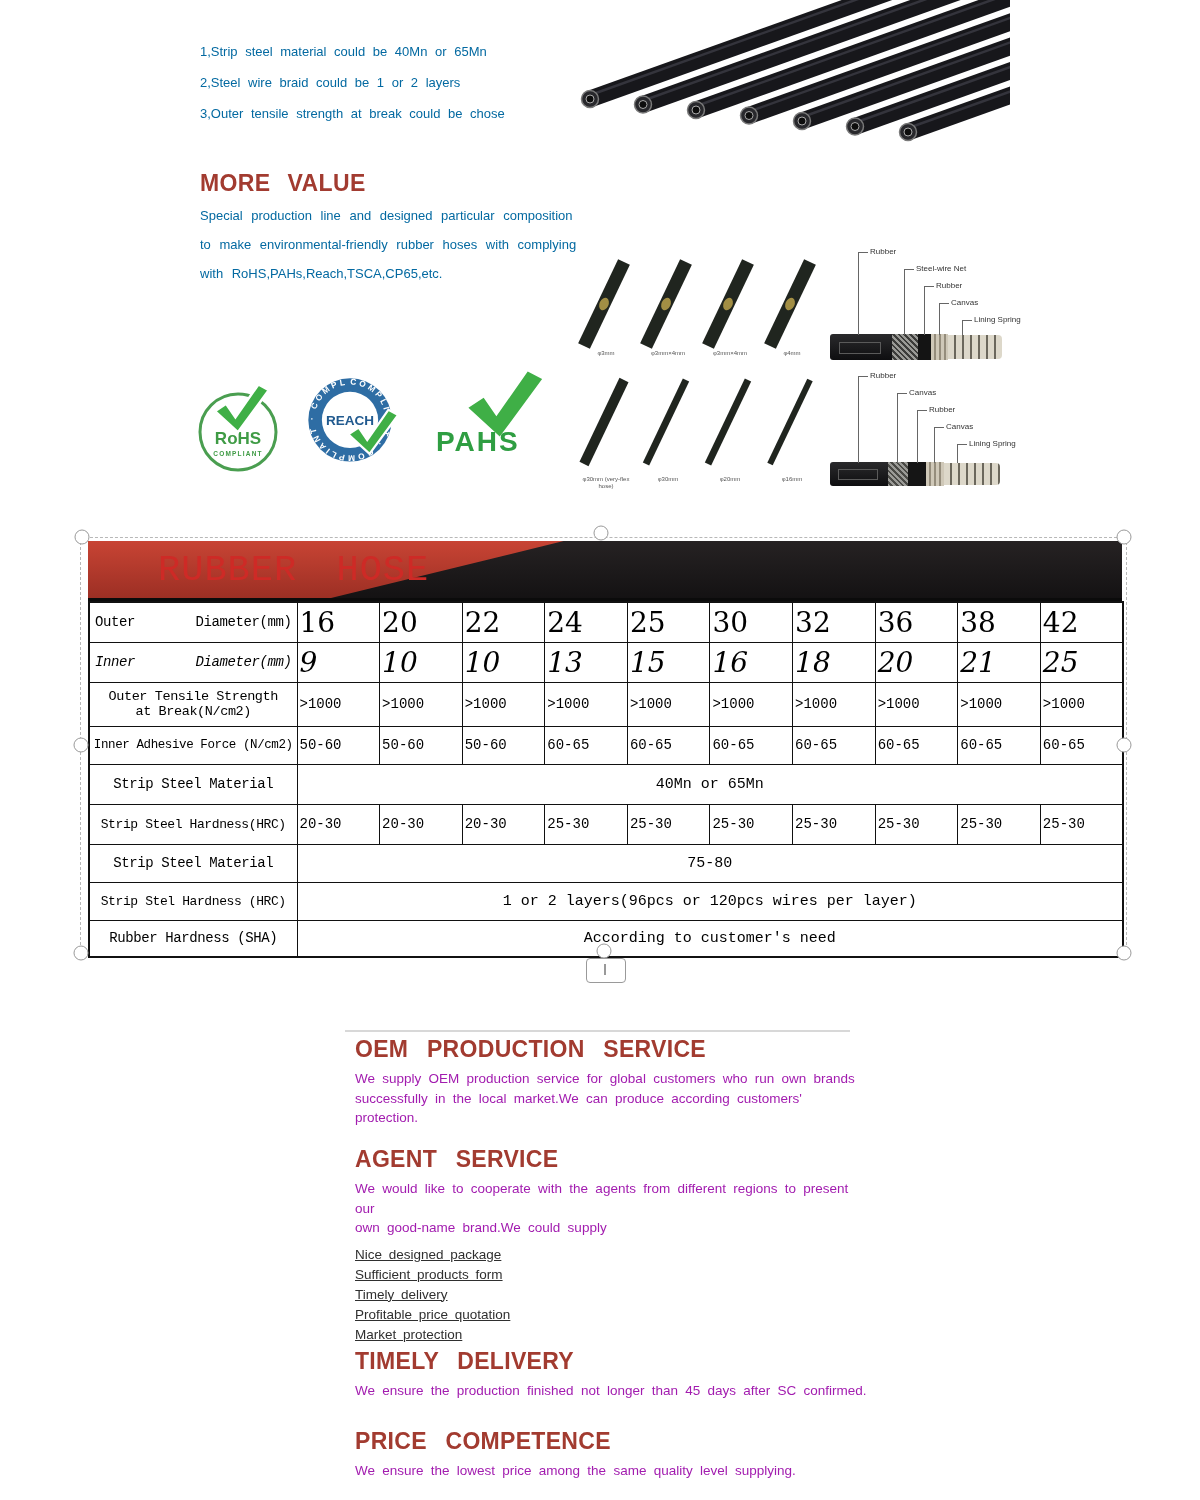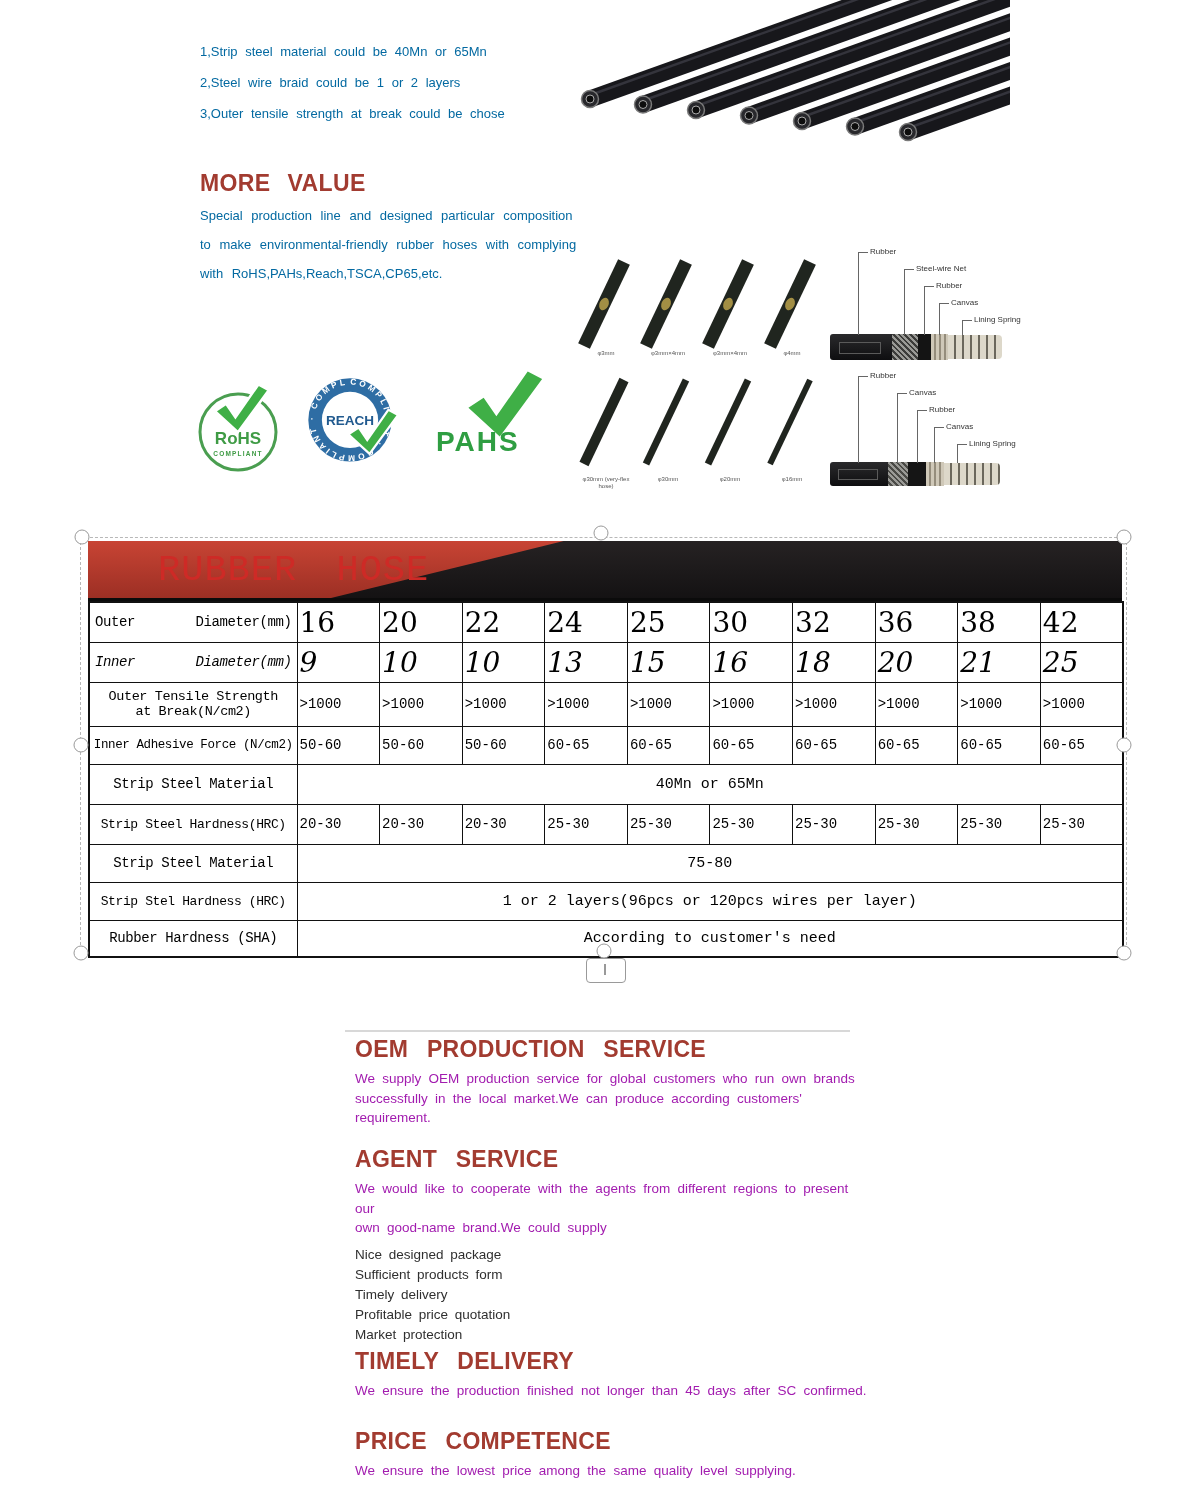--- a/index.html
+++ b/index.html
@@ -39,21 +39,21 @@
   .seg{position:absolute;height:26px;}
   .dg-conn{position:absolute;width:9px;border-left:1px solid #666;border-top:1px solid #666;}
   .dg-lab{position:absolute;font-size:8px;color:#333;white-space:nowrap;}
   .hose-size-label{position:absolute;width:62px;text-align:center;font-size:6px;color:#555;line-height:7px;}
   
   .svc{position:absolute;left:355px;width:515px;}
   .svc h2{margin:0 0 6px 0;font:bold 23px "Liberation Sans",sans-serif;color:#a23b30;
           letter-spacing:.3px;word-spacing:12px;}
   .svc-line{font-size:13.5px;line-height:19.5px;color:#a21caf;word-spacing:3.5px;}
   .svc-items{margin-top:7px;}
-  .svc-item{font-size:13.5px;line-height:20px;color:#2f2f2f;word-spacing:3px;}
+  .svc-item{font-size:13.5px;line-height:20px;color:#2f2f2f;word-spacing:3px;text-decoration:underline;}
   #svc-divider{left:345px;top:1030px;width:505px;height:2px;background:#d8d8d8;}
   .pahs-text{position:absolute;left:0;top:58px;font:bold 28px "Liberation Sans",sans-serif;
              color:#2f9e42;letter-spacing:2px;}
 </style>
 </head>
 <body>
 
 <div id="page">
 
   <div class="abs" id="optional-lines" style="left:200px;top:36px">
@@ -338,21 +338,21 @@
   <div class="abs" id="tbl-move">
       <i></i>
     </div>
 
   <div class="abs" id="svc-divider"></div>
   <div id="services-root">
       <div class="svc" style="top:1036px">
         <h2>OEM PRODUCTION SERVICE</h2>
         <div class="svc-line">We supply OEM production service for global customers who run own brands</div>
         <div class="svc-line">successfully in the local market.We can produce according customers'</div>
-        <div class="svc-line">requirement.</div>
+        <div class="svc-line">protection.</div>
       </div>
       <div class="svc" style="top:1146px">
         <h2>AGENT SERVICE</h2>
         <div class="svc-line">We would like to cooperate with the agents from different regions to present our</div>
         <div class="svc-line">own good-name brand.We could supply</div>
         <div class="svc-items">
           <div class="svc-item">Nice designed package</div>
           <div class="svc-item">Sufficient products form</div>
           <div class="svc-item">Timely delivery</div>
           <div class="svc-item">Profitable price quotation</div>

